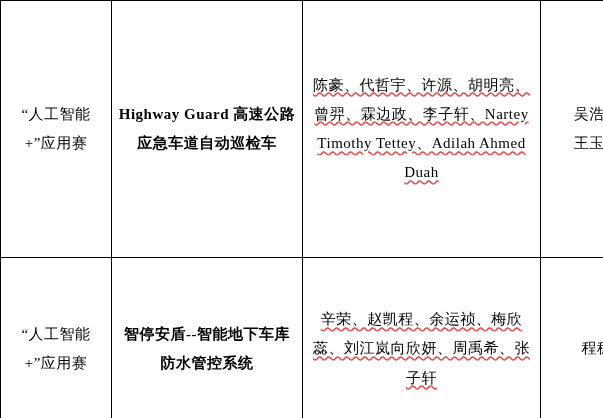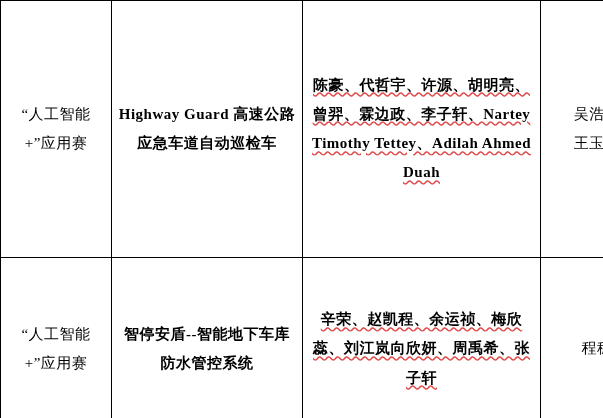--- a/index.html
+++ b/index.html
@@ -40,21 +40,20 @@
     display: block;
   }
   .squiggle {
     text-decoration: underline;
     text-decoration-style: wavy;
     text-decoration-color: #e04a4a;
     text-underline-offset: 2px;
   }
   .members-cell {
     text-align: center;
-    font-weight: bold;
   }
 </style>
 </head>
 <body>
 
 <table class="doc-table">
   <tbody>
     <tr class="row-1">
       <td class="col-category">
         <span class="cell-text">“人工智能+”应用赛</span>

